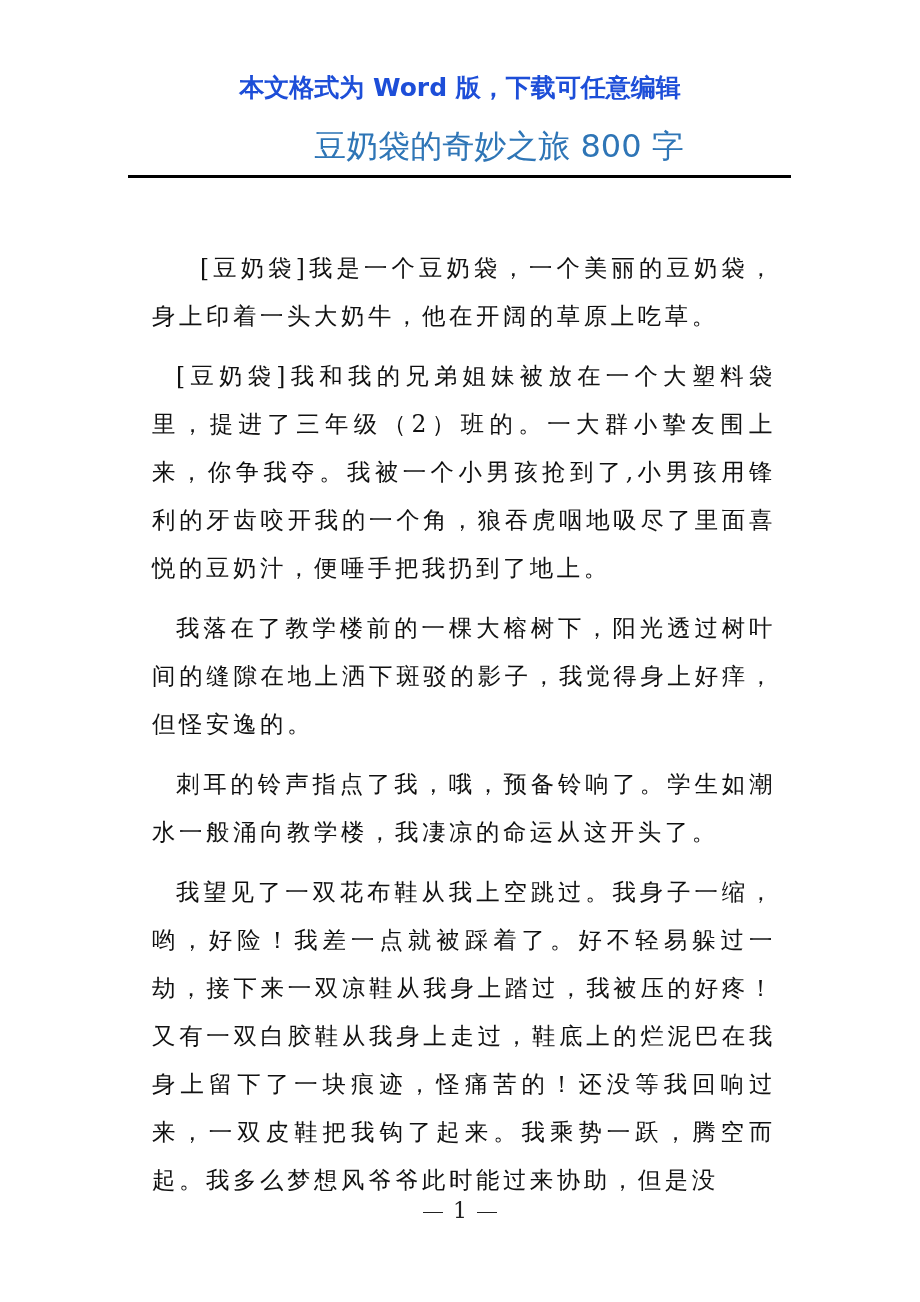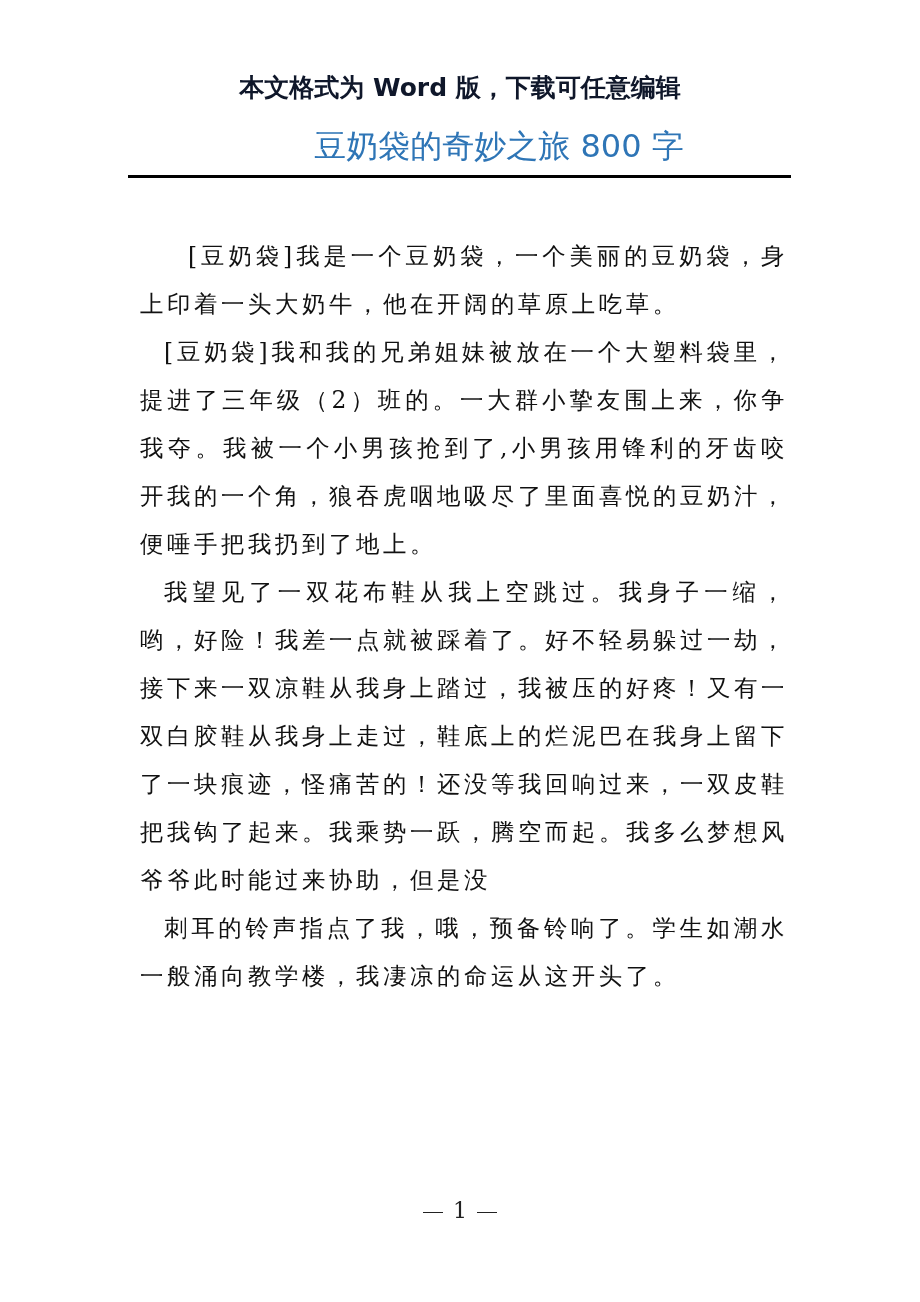--- a/index.html
+++ b/index.html
@@ -45,21 +45,21 @@
       height: 3px;
       background: #000000;
     }
     .body-text {
       position: absolute;
       left: 140px;
       top: 232px;
       width: 648px;
     }
     .para {
-      margin: 0;
+      margin: 12px;
       font-size: 23.4px;
       line-height: 48px;
       letter-spacing: 3.6px;
       text-align: justify;
       text-indent: 24px;
       word-break: break-all;
       white-space: normal;
     }
     .para.first {
       text-indent: 48px;
@@ -81,30 +81,31 @@
       background: #222222;
       vertical-align: middle;
       margin: 0 10px;
     }
   </style>
 </head>
 <body>
 
 <div>
 
-  <div class="banner" style="color:#0f172a;">本文格式为 Word 版，下载可任意编辑</div>
+  <div class="banner" style="color:#1d4ed8;">本文格式为 Word 版，下载可任意编辑</div>
 
   <div class="title" style="color:#2E75B6;margin-left:39px;">豆奶袋的奇妙之旅 800 字</div>
 
   <div class="rule"></div>
 
   <div class="body-text">
     <p class="para first">[豆奶袋]我是一个豆奶袋，一个美丽的豆奶袋，身上印着一头大奶牛，他在开阔的草原上吃草。</p>
     <p class="para">[豆奶袋]我和我的兄弟姐妹被放在一个大塑料袋里，提进了三年级（2）班的。一大群小挚友围上来，你争我夺。我被一个小男孩抢到了,小男孩用锋利的牙齿咬开我的一个角，狼吞虎咽地吸尽了里面喜悦的豆奶汁，便唾手把我扔到了地上。</p>
+    <p class="para">我落在了教学楼前的一棵大榕树下，阳光透过树叶间的缝隙在地上洒下斑驳的影子，我觉得身上好痒，但怪安逸的。</p>
+    <p class="para">刺耳的铃声指点了我，哦，预备铃响了。学生如潮水一般涌向教学楼，我凄凉的命运从这开头了。</p>
     <p class="para">我望见了一双花布鞋从我上空跳过。我身子一缩，哟，好险！我差一点就被踩着了。好不轻易躲过一劫，接下来一双凉鞋从我身上踏过，我被压的好疼！又有一双白胶鞋从我身上走过，鞋底上的烂泥巴在我身上留下了一块痕迹，怪痛苦的！还没等我回响过来，一双皮鞋把我钩了起来。我乘势一跃，腾空而起。我多么梦想风爷爷此时能过来协助，但是没</p>
-    <p class="para">刺耳的铃声指点了我，哦，预备铃响了。学生如潮水一般涌向教学楼，我凄凉的命运从这开头了。</p>
   </div>
 
   <div class="footer">
     <span class="dash"></span><span>1</span><span class="dash"></span>
   </div>
 
 </div>
 
 </body></html>

